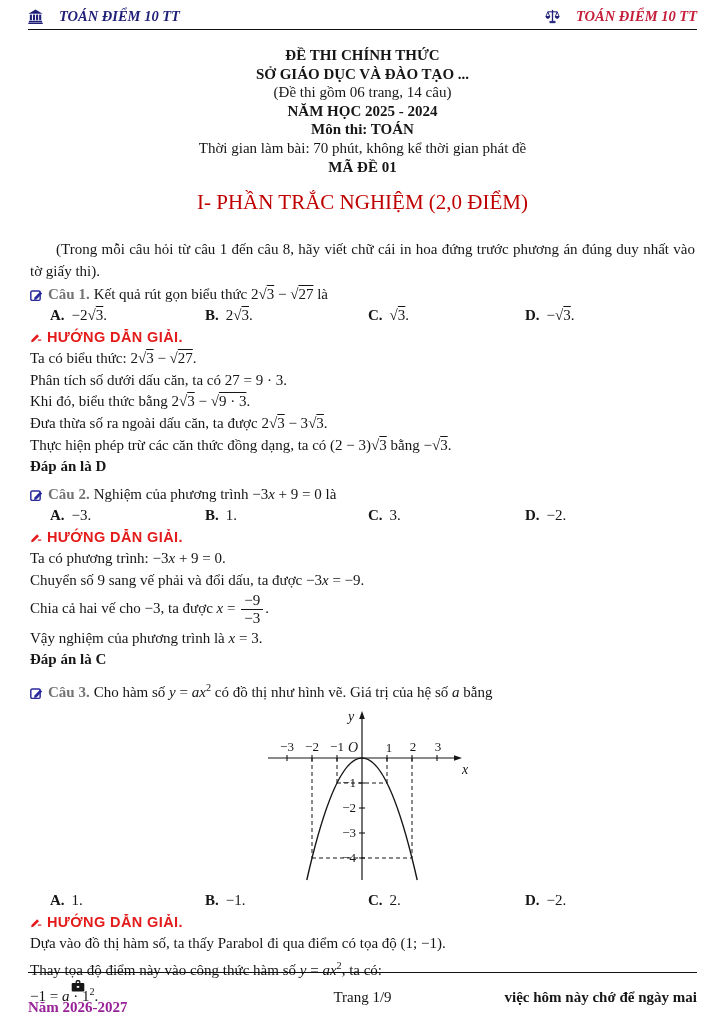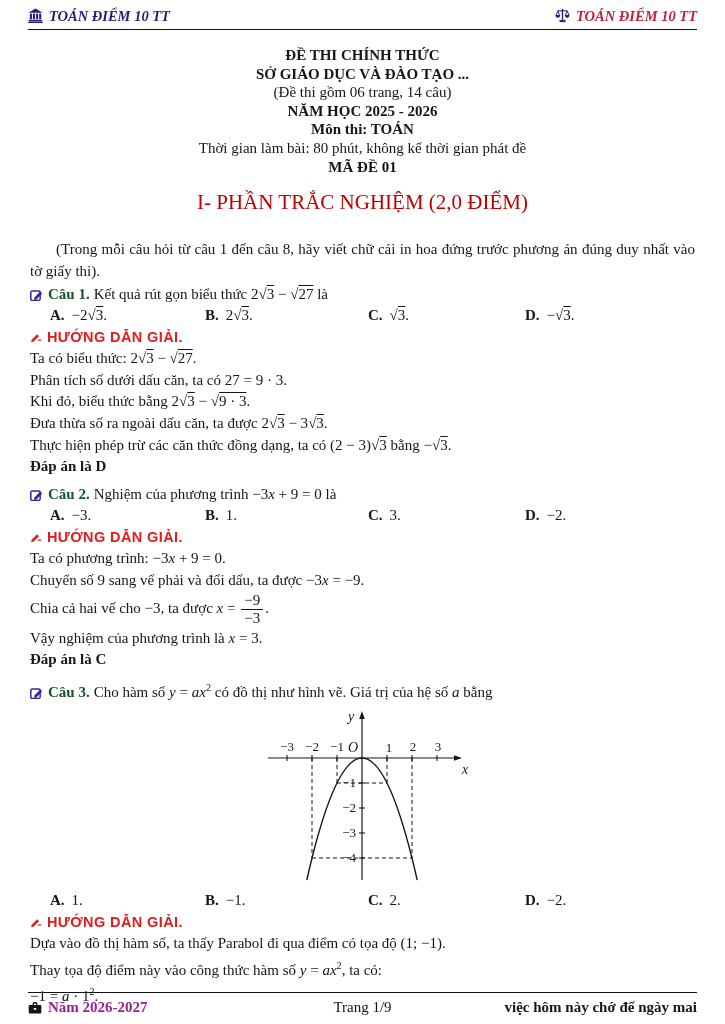--- a/index.html
+++ b/index.html
@@ -1,30 +1,30 @@
 <!DOCTYPE html>
 <html><head>
 <meta charset="utf-8">
 <style>
   html,body{margin:0;padding:0;}
   body{width:725px;height:1024px;background:#ffffff;color:#161616;position:relative;overflow:hidden;
        font-family:"Liberation Serif","DejaVu Serif",serif;font-size:15px;}
   .header{position:absolute;top:8px;left:28px;right:28px;display:flex;justify-content:space-between;
           align-items:flex-end;padding-bottom:4px;border-bottom:1.6px solid #111;}
-  .brand{display:flex;gap:6px;font-weight:bold;font-style:italic;font-size:14.5px;}
+  .brand{display:flex;align-items:center;gap:16px;font-weight:bold;font-style:italic;font-size:14.5px;}
   .brand-left{color:#1F1F78;}
   .brand-right{color:#C41E3A;}
   .icon{display:inline-block;vertical-align:middle;}
   .content{padding:0 30px;}
   .masthead{padding-top:46px;text-align:center;line-height:18.6px;font-size:15px;}
   .masthead .b{font-weight:bold;}
   .section-heading{margin-top:14px;text-align:center;color:#C00000;font-weight:normal;font-size:21px;}
   .intro{margin-top:24px;text-indent:26px;line-height:21.4px;text-align:justify;}
   .qline{margin-top:2px;line-height:21.4px;}
-  .qlabel{color:#14532d;font-weight:bold;margin:0 4px 0 5px;}
+  .qlabel{color:#737373;font-weight:bold;margin:0 4px 0 5px;}
   .opts{display:flex;padding-left:20px;line-height:21.4px;}
   .opt{display:flex;}
   .opt:nth-child(1){width:155px;}
   .opt:nth-child(2){width:163px;}
   .opt:nth-child(3){width:157px;}
   .opt:nth-child(4){flex:1;}
   .okey{font-weight:bold;margin-right:7px;}
   .sol-heading{text-align:left;color:#E31B1B;font-weight:bold;line-height:21.4px;
                font-family:"Liberation Sans","DejaVu Sans",sans-serif;font-size:14.5px;letter-spacing:.4px;}
   .sol-heading .icon{margin-right:5px;}
@@ -34,21 +34,21 @@
         line-height:1.12;margin:1px 2px;}
   .fn{display:block;border-bottom:1px solid #161616;padding:0 3px;}
   .fd{display:block;padding:0 3px;}
   .sq{white-space:nowrap;}
   .ov{text-decoration:overline;}
   sup{font-size:.68em;}
   i.mv{font-style:italic;}
   .graph-wrap{text-align:center;margin:5px 0 2px;}
   .footer{position:absolute;left:28px;right:28px;bottom:8px;border-top:1.6px solid #111;
           padding-top:6px;display:flex;justify-content:space-between;align-items:center;}
-  .f-left{display:flex;align-items:center;gap:6px;color:#982298;font-weight:bold;}
+  .f-left{display:flex;align-items:center;gap:6px;color:#982298;font-weight:bold;flex-direction:column;}
   .f-center{position:absolute;left:0;right:0;text-align:center;pointer-events:none;}
   .f-right{font-weight:bold;}
   svg text{font-family:"Liberation Serif","DejaVu Serif",serif;}
 </style>
 </head>
 <body>
 
 <div class="header">
   <div class="brand brand-left">
     <svg class="icon" width="15" height="15" viewBox="0 0 16 16">
@@ -79,23 +79,23 @@
     <span>TOÁN ĐIỂM 10 TT</span>
   </div>
 </div>
 
 <div class="content">
 
   <div class="masthead">
     <div class="b">ĐỀ THI CHÍNH THỨC</div>
     <div class="b">SỞ GIÁO DỤC VÀ ĐÀO TẠO ...</div>
     <div>(Đề thi gồm 06 trang, 14 câu)</div>
-    <div class="b">NĂM HỌC 2025 - 2026</div>
+    <div class="b">NĂM HỌC 2025 - 2024</div>
     <div class="b">Môn thi: TOÁN</div>
-    <div>Thời gian làm bài: 80 phút, không kể thời gian phát đề</div>
+    <div>Thời gian làm bài: 70 phút, không kể thời gian phát đề</div>
     <div class="b">MÃ ĐỀ 01</div>
   </div>
 
   <div class="section-heading">I- PHẦN TRẮC NGHIỆM (2,0 ĐIỂM)</div>
 
   <div class="intro">(Trong mỗi câu hỏi từ câu 1 đến câu 8, hãy viết chữ cái in hoa đứng trước phương án đúng duy nhất vào tờ giấy thi).</div>
 
   <div>
     <div class="qline">
       <svg class="icon" width="13" height="13" viewBox="0 0 16 16">

